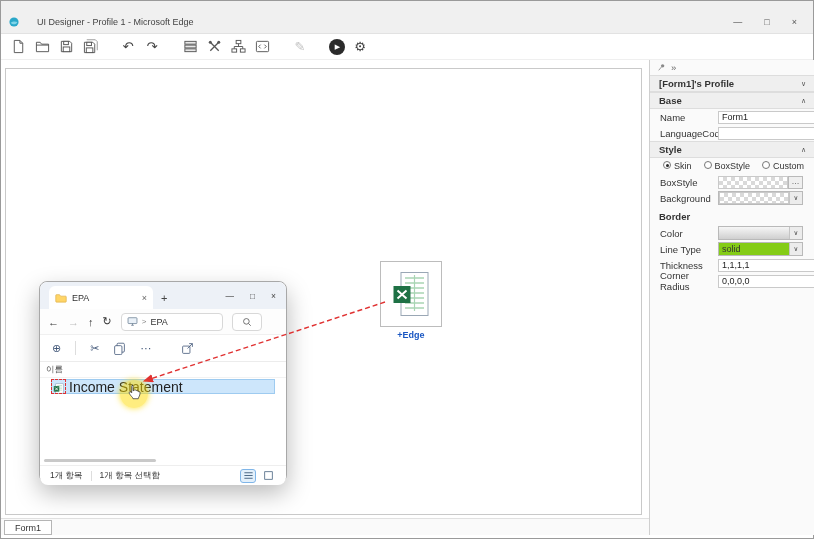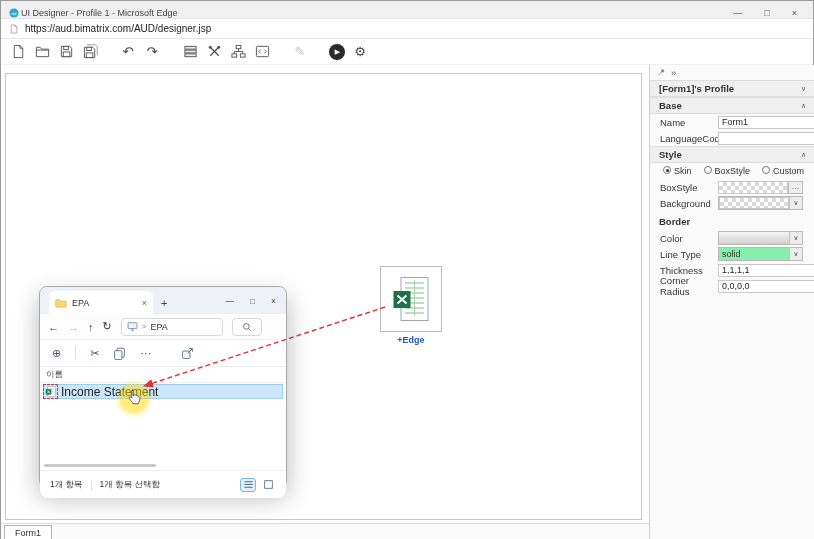--- a/index.html
+++ b/index.html
@@ -1,21 +1,21 @@
 <!DOCTYPE html>
 <html><head>
 <meta charset="utf-8">
 <style>
   *{margin:0;padding:0;box-sizing:border-box}
   html,body{width:814px;height:539px;overflow:hidden;background:#fff;
     font-family:"Liberation Sans","DejaVu Sans",sans-serif;font-size:10px;color:#333}
   .stage{position:relative;width:814px;height:539px;border:1px solid #9a9a9a;background:#fff}
 
   
-  .titlebar{height:18px;background:#f0f0f0;display:flex;align-items:flex-end;padding:0 8px;gap:2px;font-size:9px;color:#444;border-bottom:1px solid #e2e2e2}
+  .titlebar{height:18px;background:#f0f0f0;display:flex;align-items:flex-start;padding:16px 8px;gap:18px;font-size:9px;color:#444;border-bottom:1px solid #e2e2e2}
   .titlebar .appico{width:10px;height:10px}
   .win-ctrls{margin-left:auto;display:flex;gap:22px;font-size:9px;color:#555;padding-right:8px}
   .win-ctrls span{cursor:default}
   .urlbar{height:20px;background:#fff;border-bottom:1px solid #e6e6e6;display:flex;align-items:center;gap:6px;padding:0 8px;font-size:10px;color:#222}
   .urlbar svg{width:10px;height:12px}
   .toolbar{height:26px;background:#fff;border-bottom:1px solid #efefef;display:flex;align-items:center;padding:0 8px;gap:6px}
   .ti{width:18px;height:18px;display:inline-flex;align-items:center;justify-content:center;color:#444}
   .ti svg{width:15px;height:15px;display:block}
   .ti.glyph{font-size:13px;line-height:1}
   .ti.gray{color:#c2c2c2}
@@ -56,24 +56,24 @@
   .ex-address .sep{color:#888;font-size:8px}
   .ex-search{width:30px;height:18px;border:1px solid #d8d8d8;border-radius:4px;background:#fff;display:flex;align-items:center;justify-content:center}
   .ex-search svg{width:10px;height:10px}
   .ex-cmdbar{height:27px;display:flex;align-items:center;gap:14px;padding:0 12px;border-bottom:1px solid #ececec}
   .cmd{color:#44597a;display:inline-flex;align-items:center;justify-content:center}
   .cmd.glyph{font-size:11px}
   .cmd svg{width:13px;height:13px}
   .csep{width:1px;height:14px;background:#ddd}
   .ex-colhead{height:16px;display:flex;align-items:center;padding-left:6px;color:#555;font-size:8.5px;border-bottom:1px solid #f2f2f2}
   .ex-list{position:relative;height:86px;background:#fff}
-  .ex-row{margin:1px 3px;height:15px;background:#cde6fb;border:1px solid #9ecbf0;display:flex;align-items:center;gap:5px;padding:0 1px;font-size:12px;color:#222}
+  .ex-row{margin:1px 11px;height:15px;background:#cde6fb;border:1px solid #9ecbf0;display:flex;align-items:center;gap:5px;padding:0 1px;font-size:14px;color:#222}
   .ex-row .xico{width:11px;height:11px;outline:1px dashed #e03131;outline-offset:1px}
   .ex-hscroll{position:absolute;left:4px;bottom:3px;width:112px;height:3px;border-radius:2px;background:#c9c9c9}
-  .ex-status{height:28px;border-top:1px solid #eee;border-radius:0 0 8px 8px;display:flex;align-items:center;gap:8px;padding:0 10px;font-size:8.5px;color:#333;background:#fff}
+  .ex-status{height:20px;border-top:1px solid #eee;border-radius:0 0 8px 8px;display:flex;align-items:center;gap:8px;padding:0 10px;font-size:8.5px;color:#333;background:#fff}
   .ssep{width:1px;height:10px;background:#ddd}
   .vico{width:16px;height:14px;display:inline-flex;align-items:center;justify-content:center;border:1px solid transparent;border-radius:3px}
   .vico svg{width:11px;height:11px}
   .vico.active{border-color:#7fb5e8;background:#e3f0fb}
   .ex-status .right{margin-left:auto;display:flex;gap:4px}
 
   
   .props{width:166px;background:#fafafa;border-left:1px solid #cfcfcf;font-size:9.5px;flex:none}
   .props-mini{height:15px;display:flex;align-items:center;gap:5px;padding:0 7px;color:#666}
   .props-mini svg{width:9px;height:9px}
@@ -84,21 +84,21 @@
   .ctl{flex:1;display:flex;align-items:center}
   .pinput{flex:1;height:13px;border:1px solid #c9c9c9;background:#fff;font-size:9px;padding:0 3px;font-family:"Liberation Sans",sans-serif;color:#222;min-width:0}
   .dots{width:15px;height:13px;border:1px solid #b9b9b9;background:#efefef;font-size:8px;line-height:10px;text-align:center;color:#333;flex:none}
   .toggle{margin-left:auto;width:25px;height:12px;border-radius:6px;background:#3f6fd8;position:relative}
   .toggle::after{content:"";position:absolute;right:2px;top:2px;width:8px;height:8px;border-radius:50%;background:#fff}
   .radios{gap:0;padding-left:13px}
   .ritem{display:flex;gap:3px;margin-right:12px;font-size:9px}
   .radio{width:8px;height:8px;border:1px solid #777;border-radius:50%;background:#fff;position:relative;flex:none}
   .radio.sel::after{content:"";position:absolute;inset:1.5px;background:#2b2b2b;border-radius:50%}
   .checker{flex:1;height:13px;border:1px solid #c9c9c9;background-color:#fff;background-image:linear-gradient(45deg,#d9d9d9 25%,transparent 25%,transparent 75%,#d9d9d9 75%),linear-gradient(45deg,#d9d9d9 25%,transparent 25%,transparent 75%,#d9d9d9 75%);background-size:8px 8px;background-position:0 0,4px 4px}
-  .selbox{flex:1;height:14px;border:1px solid #b9b9b9;background:#86efac;display:flex;align-items:center}
+  .selbox{flex:1;height:14px;border:1px solid #b9b9b9;background:#84cc16;display:flex;align-items:center}
   .selbox .fill{flex:1;height:100%}
   .selbox .txt{flex:1;padding-left:3px;font-size:9px}
   .selbox .arrow{width:13px;height:100%;border-left:1px solid #c5c5c5;background:#ececec;font-size:6.5px;color:#444;display:flex;align-items:center;justify-content:center;flex:none}
   .grayfill{background:linear-gradient(#f6f6f6,#cfcfcf)}
   .plabel{height:17px;display:flex;align-items:center;padding:0 9px;font-weight:bold;margin-top:2px}
 </style>
 </head>
 <body>
 
 <div class="stage">
@@ -111,27 +111,20 @@
         </svg>
     </span>
     <span>UI Designer - Profile 1 - Microsoft Edge</span>
     <span class="win-ctrls">
       <span>—</span>
       <span>□</span>
       <span>×</span>
     </span>
   </div>
 
-  <div class="urlbar">
-    <svg viewBox="0 0 16 16">
-        <path d="M3.5 1.5h6l3 3v10h-9z" fill="#fff" stroke="#888"></path>
-        <path d="M9.5 1.5v3h3" fill="none" stroke="#888"></path>
-      </svg>
-    <span>https://aud.bimatrix.com/AUD/designer.jsp</span>
-  </div>
 
   <div class="toolbar">
     <span class="ti">
         <svg viewBox="0 0 16 16">
           <path d="M3.5 1.5h6l3 3v10h-9z" fill="#fff" stroke="#555"></path>
           <path d="M9.5 1.5v3h3" fill="none" stroke="#555"></path>
         </svg>
       </span>
     <span class="ti">
         <svg viewBox="0 0 16 16">

